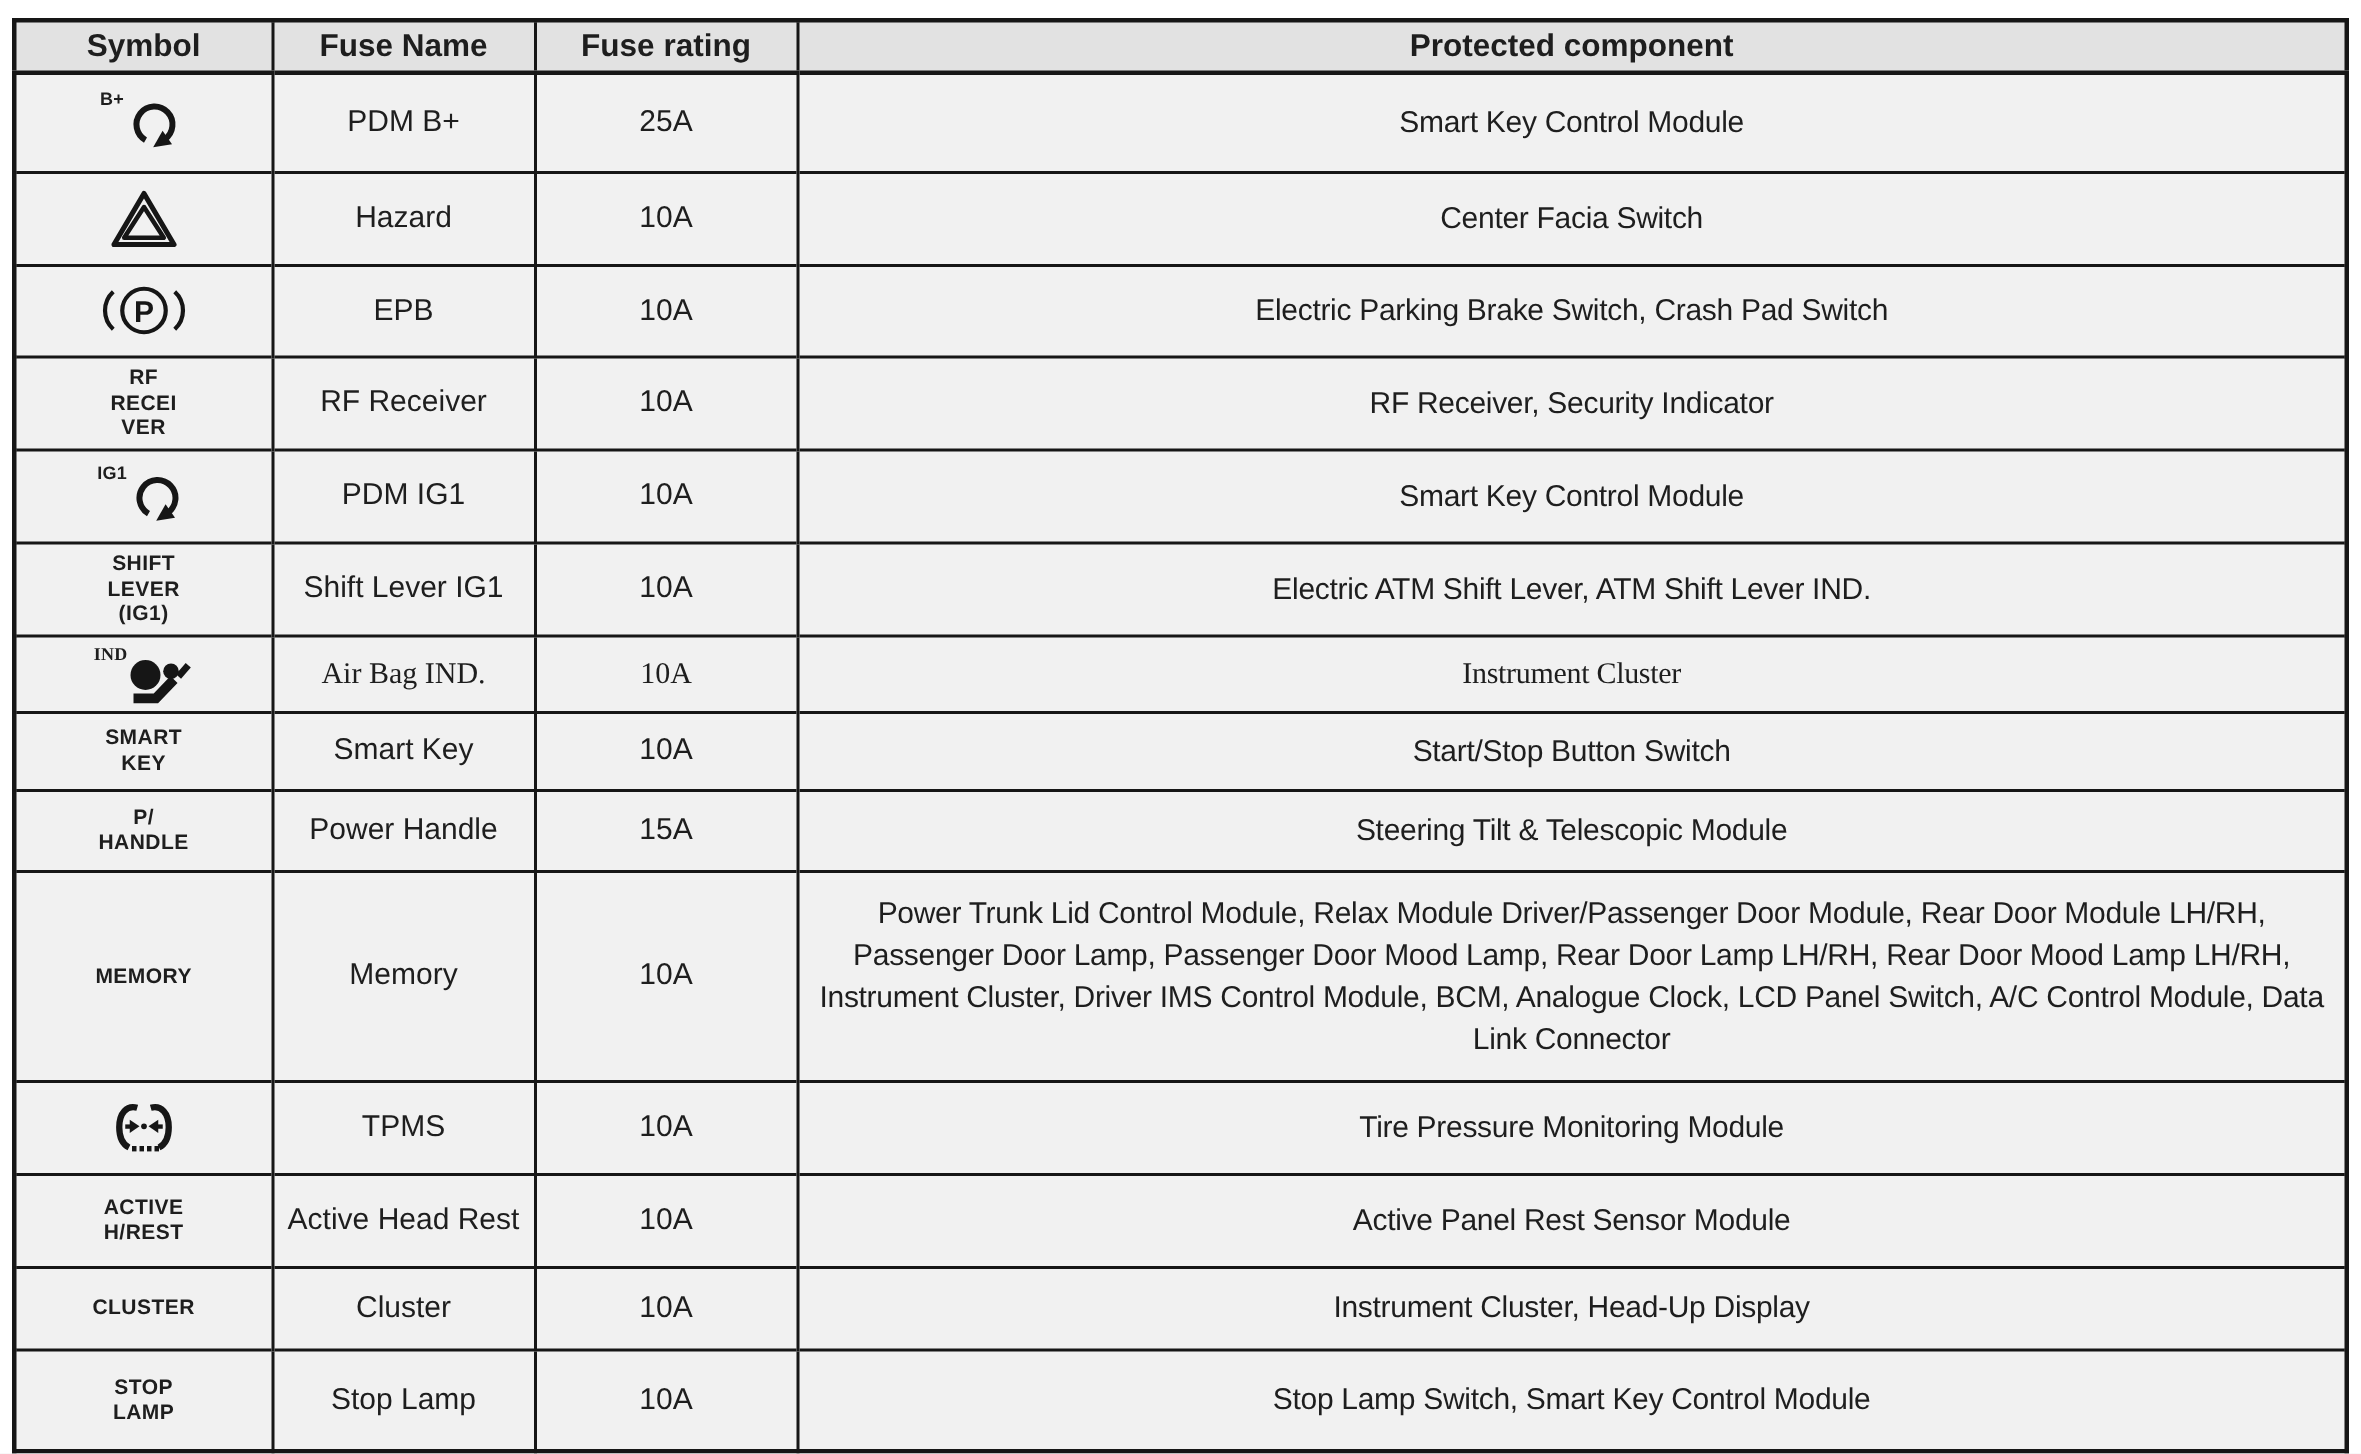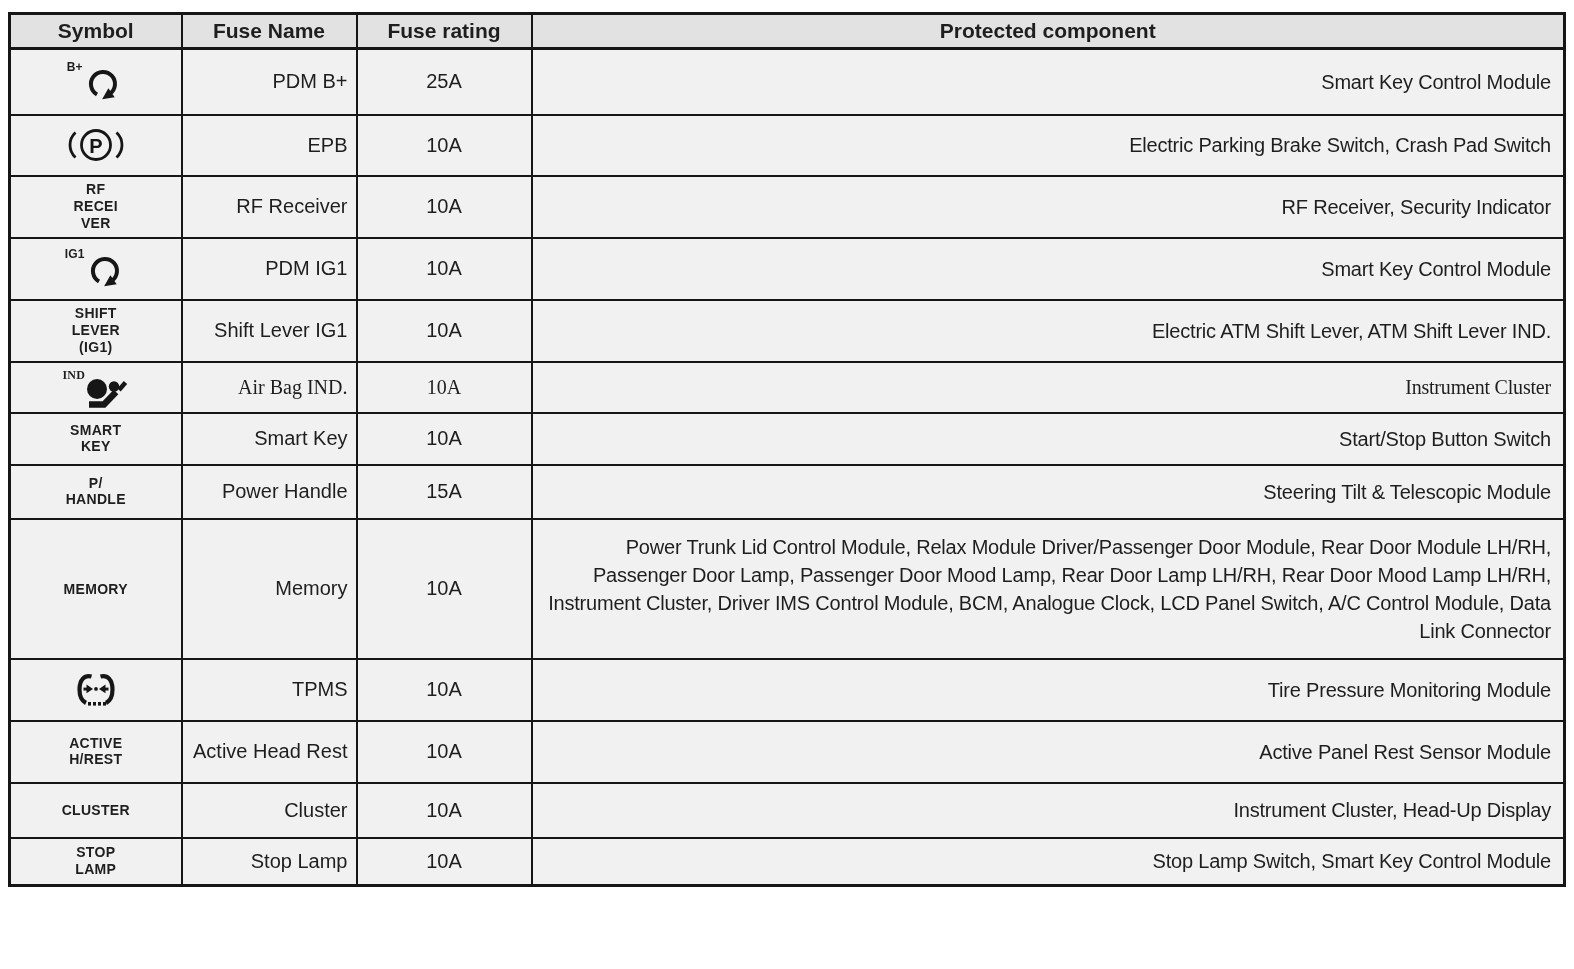--- a/index.html
+++ b/index.html
@@ -23,23 +23,23 @@
     background:#e2e2e2;
     font-size:21px;font-weight:bold;
     padding:4px 2px;
     border-bottom:3px solid #161616;
   }
   th,td{border-left:2px solid #161616;vertical-align:middle;}
   th:first-child,td:first-child{border-left:none;text-align:center;}
   tr.frow{border-bottom:2px solid #161616;}
   tr.frow:last-child{border-bottom:none;}
   td.symbol{text-align:center;padding:2px 4px;}
-  td.name{font-size:20px;text-align:right;padding:2px 8px;line-height:1.25;}
+  td.name{font-size:20px;text-align:center;padding:2px 8px;line-height:1.25;}
   td.rating{font-size:20px;text-align:center;padding:2px 2px;}
-  td.comp{font-size:20px;text-align:right;padding:6px 12px;line-height:28px;letter-spacing:-0.2px;margin-top:40px;}
+  td.comp{font-size:20px;text-align:center;padding:6px 12px;line-height:28px;letter-spacing:-0.2px;margin-top:40px;}
   .sym-text{
     display:inline-block;
     font-weight:bold;font-size:14px;line-height:1.18;
     letter-spacing:0.3px;white-space:pre-line;
   }
   .icon-wrap{display:inline-flex;align-items:flex-start;position:relative;}
   .icon-label{font-weight:bold;font-size:12px;letter-spacing:0.2px;margin-top:0;}
   .icon-wrap svg.drop{margin-top:9px;margin-left:-2px;}
   svg{display:block;}
   svg .ln{stroke:#161616;fill:none;}
@@ -73,20 +73,31 @@
                 <polygon class="fl" points="-2,-5.5 9.5,0 -2,5.5"></polygon>
               </g>
         </svg>
       </span>
     </td>
     <td class="name">PDM B+</td>
     <td class="rating">25A</td>
     <td class="comp">Smart Key Control Module</td>
   </tr>
 
+  <tr class="frow" style="height:62px;">
+    <td class="symbol">
+      <svg width="46" height="42" viewBox="0 0 46 42" style="margin:0 auto;">
+        <path class="ln" stroke-width="3.4" stroke-linejoin="round" d="M 23 4 L 43 38 L 3 38 Z"></path>
+        <path class="ln" stroke-width="3" stroke-linejoin="round" d="M 23 13 L 36.2 33.5 L 9.8 33.5 Z"></path>
+      </svg>
+    </td>
+    <td class="name">Hazard</td>
+    <td class="rating">10A</td>
+    <td class="comp">Center Facia Switch</td>
+  </tr>
 
   <tr class="frow" style="height:61px;">
     <td class="symbol">
       <svg width="62" height="44" viewBox="0 0 62 44" style="margin:0 auto;">
         <circle class="ln" stroke-width="2.8" cx="31" cy="22" r="14.5"></circle>
         <text x="31" y="29.5" text-anchor="middle" font-size="20" font-weight="700" font-family="Liberation Sans, sans-serif" fill="#161616">P</text>
         <path class="ln" stroke-width="2.8" d="M 10.5 9.5 A 17 17 0 0 0 10.5 34.5"></path>
         <path class="ln" stroke-width="2.8" d="M 51.5 9.5 A 17 17 0 0 1 51.5 34.5"></path>
       </svg>
     </td>
@@ -213,21 +224,21 @@
 
   <tr class="frow" style="height:55px;">
     <td class="symbol">
       <span class="sym-text">CLUSTER</span>
     </td>
     <td class="name">Cluster</td>
     <td class="rating">10A</td>
     <td class="comp">Instrument Cluster, Head-Up Display</td>
   </tr>
 
-  <tr class="frow" style="height:48px;">
+  <tr class="frow" style="height:68px;">
     <td class="symbol">
       <span class="sym-text">STOP
 LAMP</span>
     </td>
     <td class="name">Stop Lamp</td>
     <td class="rating">10A</td>
     <td class="comp">Stop Lamp Switch, Smart Key Control Module</td>
   </tr>
 </tbody>
   </table>

